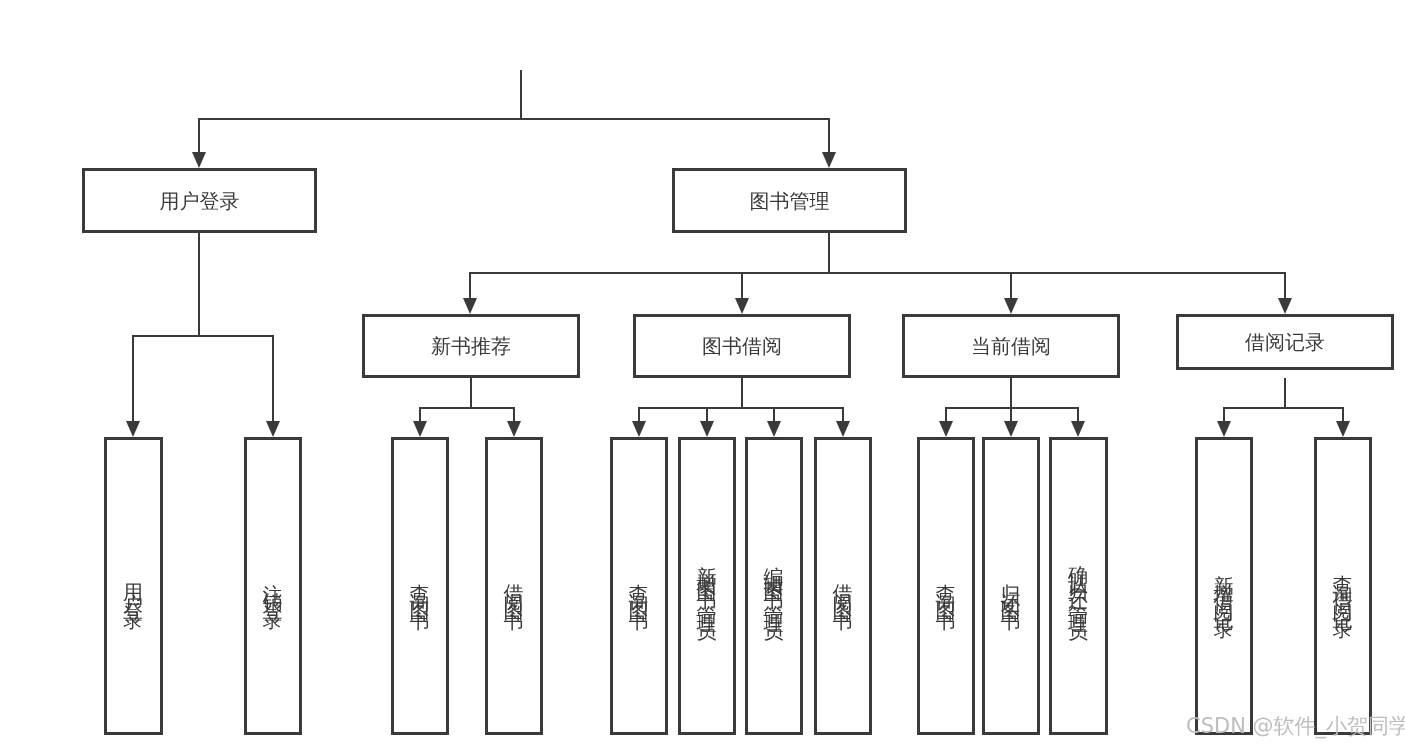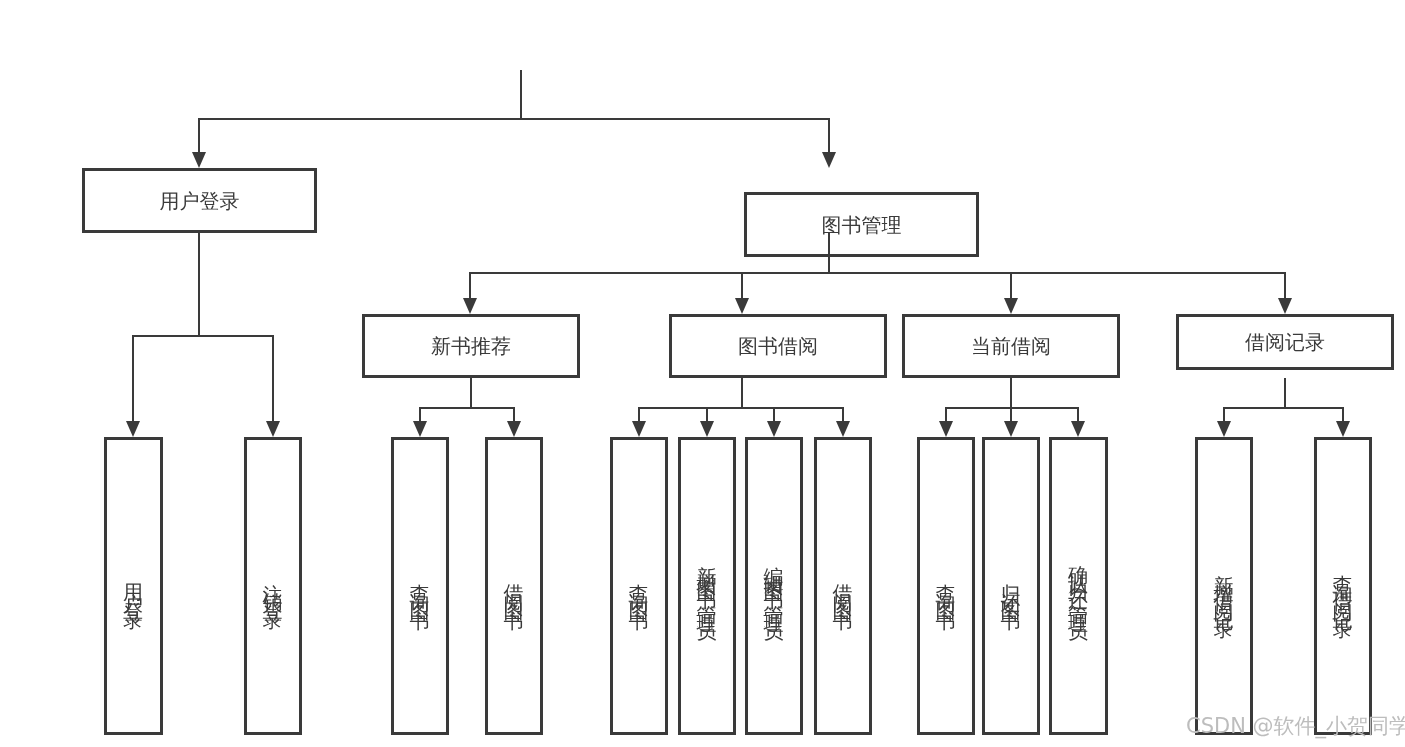--- a/index.html
+++ b/index.html
@@ -69,21 +69,21 @@
   <div class="vline" style="left:520px; top:70px; height:50px;"></div>
   <div class="hline" style="left:198px; top:118px; width:632px;"></div>
   <div class="vline" style="left:198px; top:118px; height:36px;"></div>
   <div class="arrow" style="left:192px; top:152px;"></div>
   <div class="vline" style="left:828px; top:118px; height:36px;"></div>
   <div class="arrow" style="left:822px; top:152px;"></div>
 
   <div class="box" style="left:82px; top:168px; width:235px; height:65px;">
     <span>用户登录</span>
   </div>
-  <div class="box" style="left:744px; top:168px; width:235px; height:65px;margin-top:24px;">
+  <div class="box" style="left:672px; top:168px; width:235px; height:65px;">
     <span>图书管理</span>
   </div>
 
   <div class="vline" style="left:198px; top:233px; height:104px;"></div>
   <div class="hline" style="left:132px; top:335px; width:142px;"></div>
   <div class="vline" style="left:132px; top:335px; height:88px;"></div>
   <div class="arrow" style="left:126px; top:421px;"></div>
   <div class="vline" style="left:272px; top:335px; height:88px;"></div>
   <div class="arrow" style="left:266px; top:421px;"></div>
 
@@ -94,21 +94,21 @@
   <div class="vline" style="left:741px; top:272px; height:28px;"></div>
   <div class="arrow" style="left:735px; top:298px;"></div>
   <div class="vline" style="left:1010px; top:272px; height:28px;"></div>
   <div class="arrow" style="left:1004px; top:298px;"></div>
   <div class="vline" style="left:1284px; top:272px; height:28px;"></div>
   <div class="arrow" style="left:1278px; top:298px;"></div>
 
   <div class="box" style="left:362px; top:314px; width:218px; height:64px;">
     <span>新书推荐</span>
   </div>
-  <div class="box" style="left:669px; top:314px; width:218px; height:64px;">
+  <div class="box" style="left:633px; top:314px; width:218px; height:64px;">
     <span>图书借阅</span>
   </div>
   <div class="box" style="left:902px; top:314px; width:218px; height:64px;">
     <span>当前借阅</span>
   </div>
   <div class="box" style="left:1176px; top:314px; width:218px; height:56px;">
     <span>借阅记录</span>
   </div>
 
   <div class="vline" style="left:470px; top:378px; height:31px;"></div>

